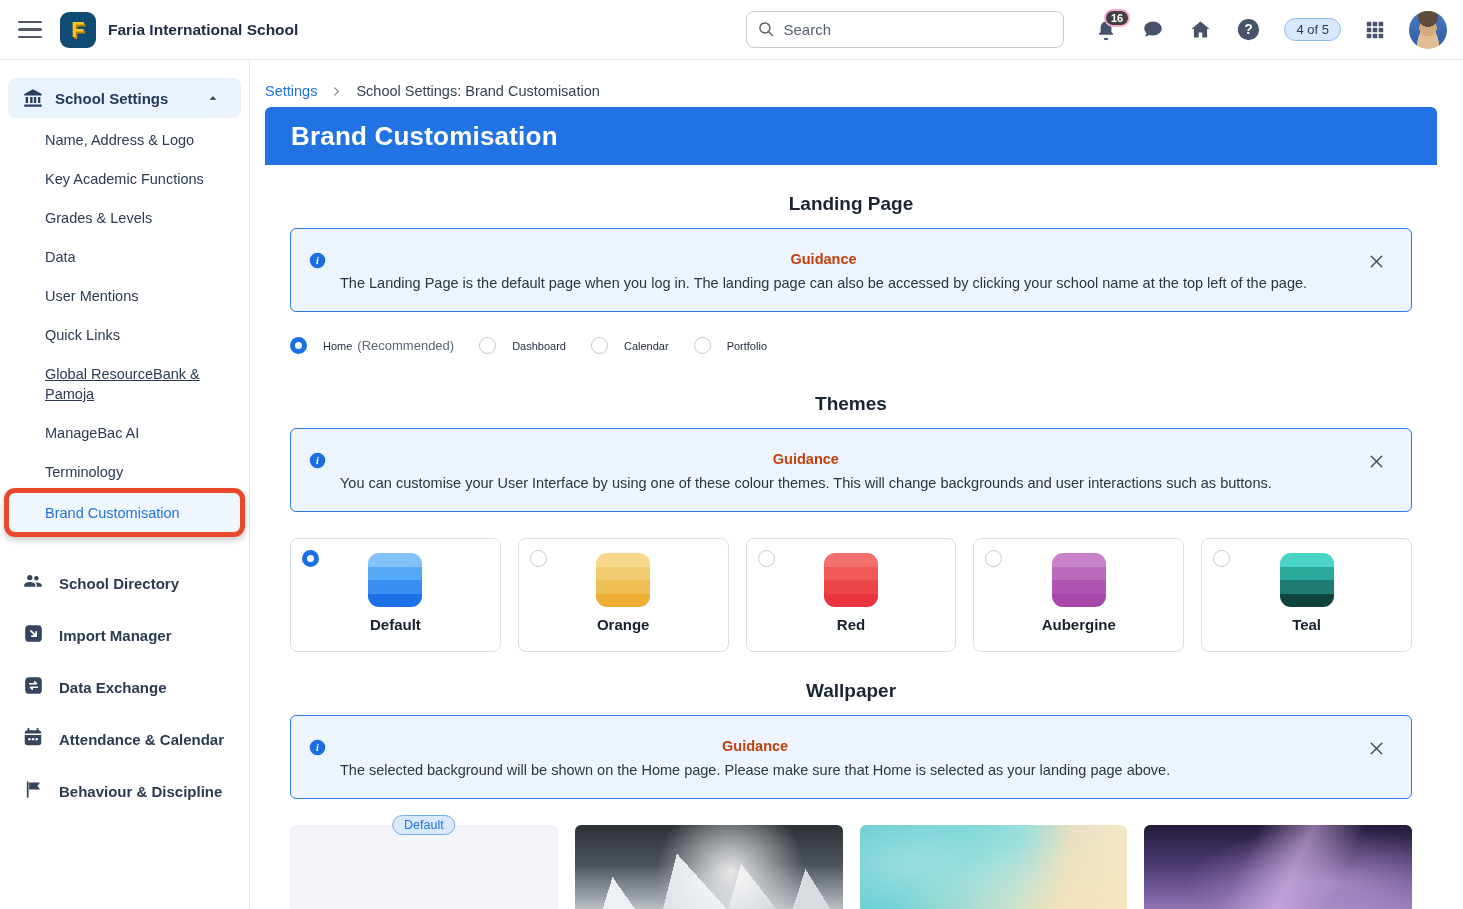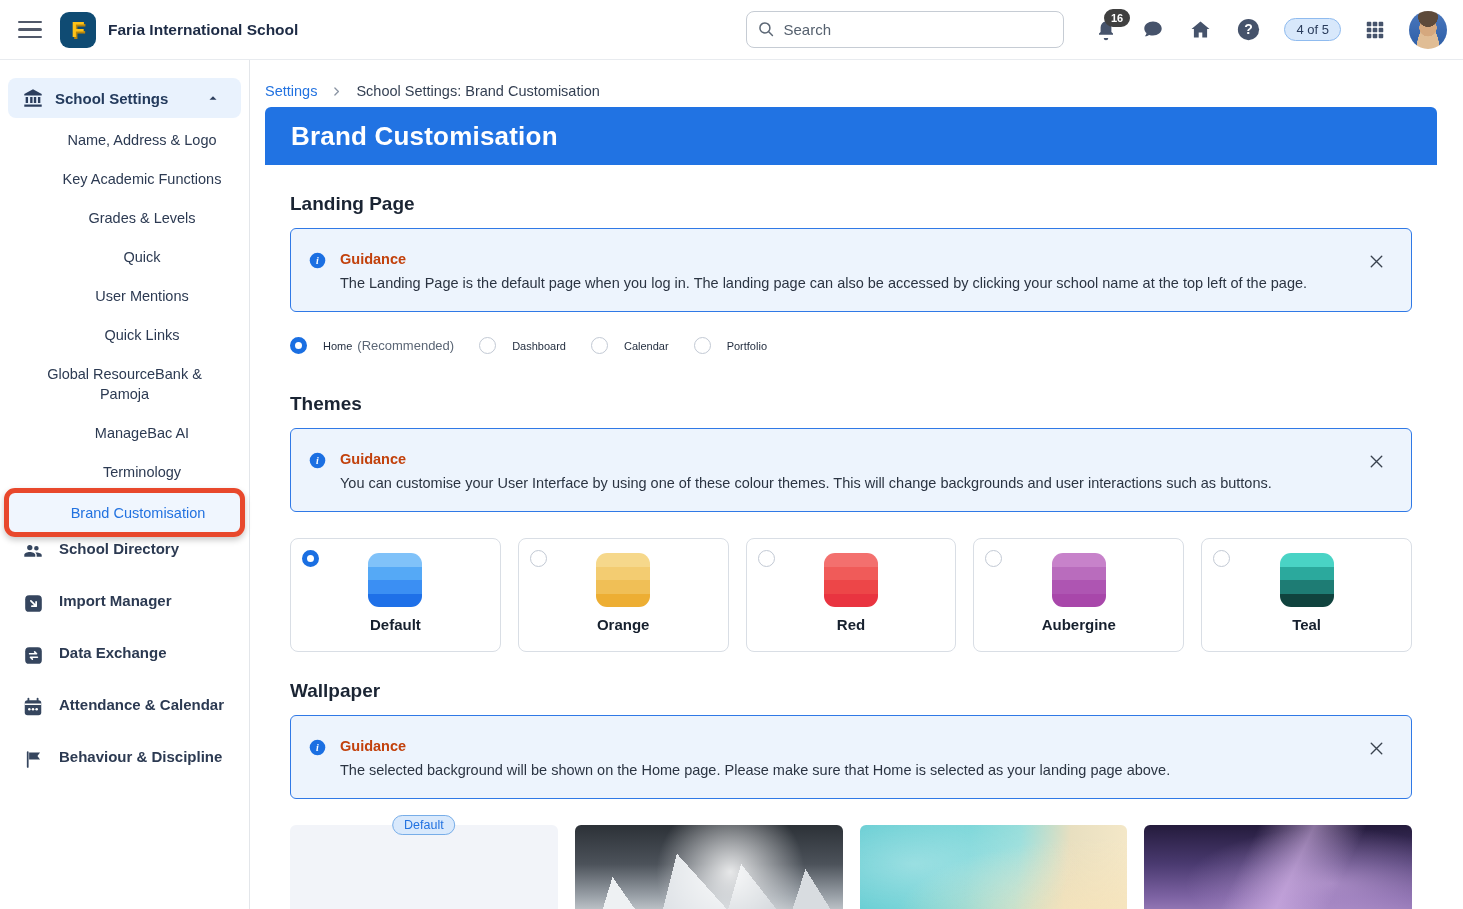--- a/index.html
+++ b/index.html
@@ -16,48 +16,48 @@
     text-shadow:1.5px 1.5px 0 #b8860b; margin-right:12px; }
   .school-name { font-weight:700; font-size:15.5px; color:#1d2b45; }
   .search-wrap { margin-left:auto; position:relative; width:318px; }
   .search-wrap svg { position:absolute; left:11px; top:9px; }
   .search-input { width:100%; height:37px; border:1px solid #c6ccd4; border-radius:8px;
     padding:0 10px 0 36px; font-size:15px; color:#2c3a52; outline:none; font-family:inherit; }
   .search-input::placeholder { color:#55606e; }
   .hicons { display:flex; align-items:center; margin-left:30px; gap:23px; }
   .hicon { position:relative; cursor:pointer; display:flex; align-items:center; }
   .badge-count { position:absolute; top:-9px; left:10px; background:#404040; color:#fff;
-    font-size:11px; font-weight:700; border:2px solid #404040; border-radius:10px; padding:1px 4.5px; }
+    font-size:11px; font-weight:700; border:2px solid #f9a8d4; border-radius:10px; padding:1px 4.5px; }
   .plan-pill { background:#d8e8fb; border:1px solid #8fbbef; color:#2b3d5c; font-size:13px;
     border-radius:12px; padding:3px 11px; cursor:pointer; }
   .avatar { width:38px; height:38px; border-radius:50%; cursor:pointer; overflow:hidden;
     background:
       radial-gradient(circle at 50% 16%, #5d4a3a 0 26%, rgba(0,0,0,0) 27%),
       radial-gradient(circle at 50% 44%, #d5a87e 0 30%, rgba(0,0,0,0) 31%),
       radial-gradient(ellipse at 50% 102%, #e0bd95 0 42%, rgba(0,0,0,0) 43%),
       linear-gradient(180deg,#4a77bd 0%,#2d5ea6 100%); }
 
   
   .layout { display:flex; height:849px; }
   .sidebar { width:250px; flex-shrink:0; border-right:1px solid #e3e6ea; padding-top:18px; background:#fff; }
-  .main { flex:1; padding:0 26px 0 15px; overflow:hidden; }
+  .main { flex:1; padding:0 26px 0 15px; overflow:hidden;text-align:center; }
 
   
   .side-section { margin:0 8px; height:40px; background:#e9f2fd; border-radius:8px;
     display:flex; align-items:center; padding:0 22px 0 14px; cursor:pointer; }
   .side-section .sec-label { font-weight:700; font-size:15px; color:#233a5c; margin-left:11px; }
   .side-section .caret { margin-left:auto; }
   .sub-list { margin-top:2px; }
-  .side-sub { padding:9.5px 10px 9.5px 45px; font-size:14.5px; color:#2c3a52; line-height:20px; cursor:pointer;text-align:center; }
+  .side-sub { padding:9.5px 10px 9.5px 45px; font-size:14.5px; color:#2c3a52; line-height:20px; cursor:pointer; }
   .side-sub.active { margin:2px 8px; padding:9.5px 10px 9.5px 37px; background:#f0f6fe;
     border-radius:6px; color:#2272e0; position:relative; }
   .red-highlight { position:absolute; inset:-5px -4px; border:5px solid #e8482c; border-radius:11px;
     box-shadow:0 3px 6px rgba(0,0,0,.22); pointer-events:none; }
   .top-list { margin-top:8px; }
-  .side-item { display:flex; align-items:flex-start; height:52px; padding:0 10px 0 22px;
+  .side-item { display:flex; align-items:flex-end; height:52px; padding:0 10px 0 22px;
     font-weight:700; font-size:15px; color:#2c3a52; cursor:pointer; }
   .side-item .sicon { width:22px; height:22px; margin-right:15px; display:flex; align-items:center; justify-content:center; }
 
   
   .breadcrumb { display:flex; align-items:center; margin-top:23px; font-size:14.5px; }
   .crumb-link { color:#2272e0; cursor:pointer; }
   .crumb-sep { margin:0 13px; display:flex; align-items:center; }
   .crumb-current { color:#333f52; }
 
   
@@ -189,24 +189,24 @@
       <span class="sec-label">School Settings</span>
       <svg class="caret" width="12" height="12" viewBox="0 0 24 24" fill="#2c3e5d">
           <path d="M5 15.5 12 8.5l7 7z"></path>
         </svg>
     </div>
 
     <div class="sub-list">
       <div class="side-sub"><span>Name, Address &amp; Logo</span></div>
       <div class="side-sub"><span>Key Academic Functions</span></div>
       <div class="side-sub"><span>Grades &amp; Levels</span></div>
-      <div class="side-sub"><span>Quick</span></div>
+      <div class="side-sub"><span>Data</span></div>
       <div class="side-sub"><span>User Mentions</span></div>
       <div class="side-sub"><span>Quick Links</span></div>
-      <div class="side-sub" style="padding-right:45px;"><span>Global ResourceBank &amp; Pamoja</span></div>
+      <div class="side-sub" style="padding-right:45px;text-decoration:underline;"><span>Global ResourceBank &amp; Pamoja</span></div>
       <div class="side-sub"><span>ManageBac AI</span></div>
       <div class="side-sub"><span>Terminology</span></div>
       <div class="side-sub active">
         <span>Brand Customisation</span>
         <div class="red-highlight"></div>
       </div>
     </div>
 
     <div class="top-list">
       <div class="side-item">

